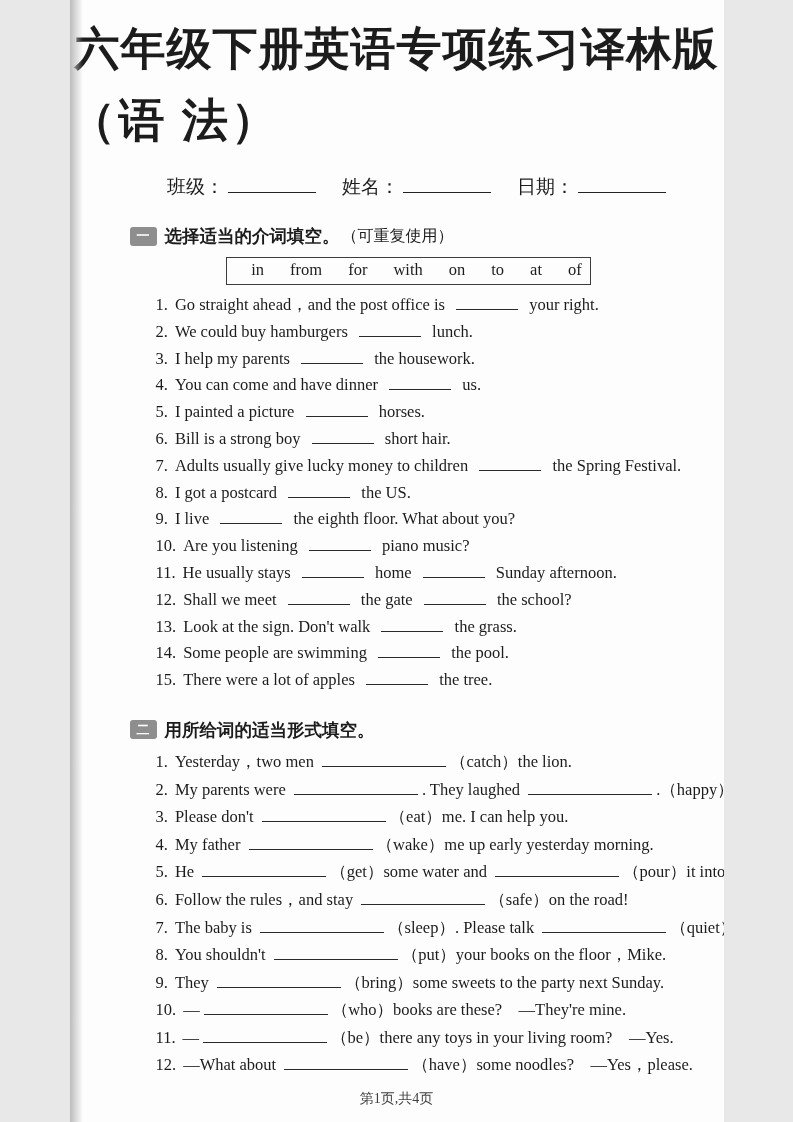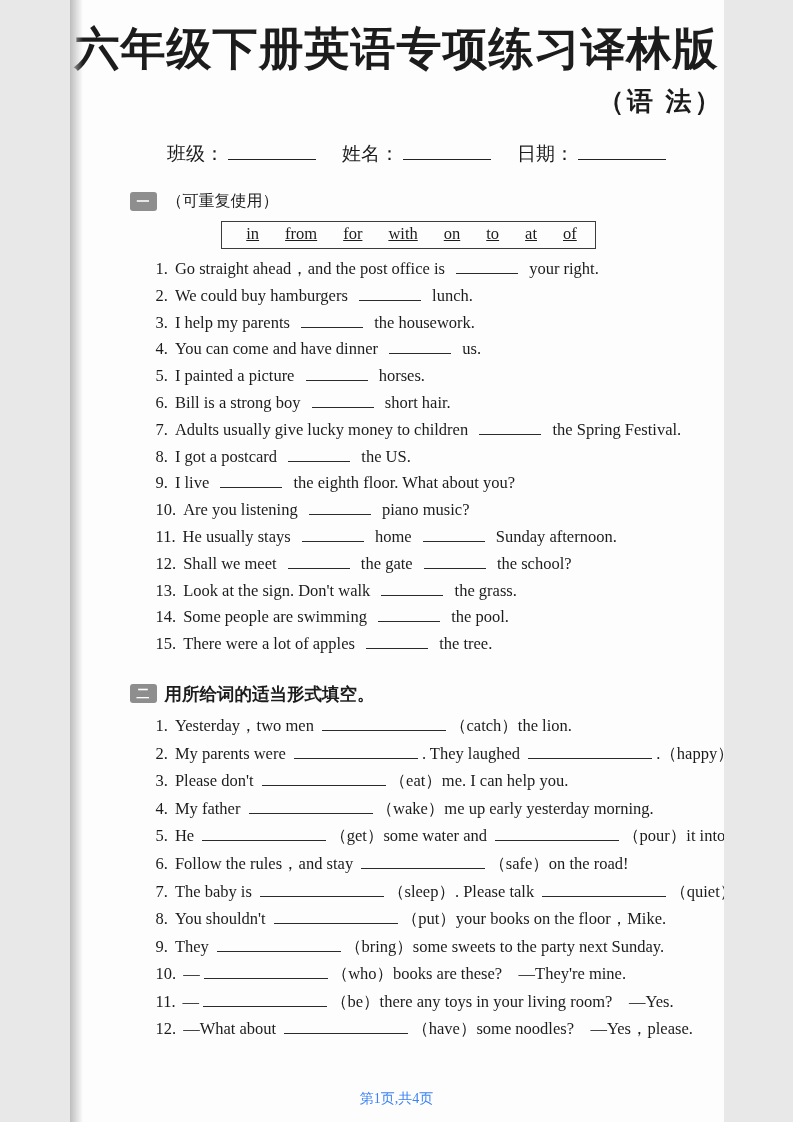--- a/index.html
+++ b/index.html
@@ -20,23 +20,23 @@
   }
   .doc-title{
     padding-top:22px;
     text-align:center;
     font-size:45px;
     font-weight:700;
     letter-spacing:1px;
     line-height:1.2;
   }
   .doc-subtitle{
-    margin-top:8px;
-    text-align:right;
-    font-size:26px;
+    margin-top:14px;
+    text-align:left;
+    font-size:46px;
     font-weight:600;
     letter-spacing:3px;
   }
   .info-row{
     margin-top:22px;
     display:flex;
     justify-content:center;
     align-items:baseline;
     gap:26px;
     font-size:19px;
@@ -62,61 +62,61 @@
     display:flex;align-items:center;justify-content:center;
     font-size:13px;font-weight:700;
     margin-right:8px;flex:0 0 auto;
   }
   .sec-note{font-weight:400;font-size:16px;margin-left:2px;}
   .word-bank{
     width:fit-content;
     margin:9px auto 2px auto;
     transform:translateX(12px);
     border:1.5px solid #3c3c3c;
-    padding:2px 18px 4px 24px;
+    padding:2px 8px 4px 24px;
     display:flex;gap:26px;
     font-size:16.5px;
-    text-decoration:underline;
   }
   .items{margin-left:86px;font-size:16.5px;}
   .sec1 .items{margin-top:7px;}
   .sec2 .items{margin-top:6px;}
   .item-row{white-space:nowrap;}
   .sec1 .item-row{line-height:26.8px;}
   .sec2 .item-row{line-height:27.6px;}
   .item-num{margin-right:7px;}
   .blank{
     display:inline-block;height:13px;
     border-bottom:1px solid #2a2a2a;
     vertical-align:baseline;
   }
   .sec1 .blank{width:62px;margin:0 7px;}
   .sec2 .blank{width:124px;margin:0 4px;}
   .page-footer{
     position:absolute;bottom:14px;left:0;right:0;
-    text-align:center;font-size:14px;color:#3b82f6;
+    text-align:center;font-size:14px;color:#404040;
   }
 </style>
 </head>
 <body>
 
 <div class="page">
 
   <div class="doc-title">六年级下册英语专项练习译林版</div>
   <div class="doc-subtitle">（语 法）</div>
 
   <div class="info-row">
     <span class="info-field"><span>班级：</span><span class="info-blank"></span></span>
     <span class="info-field"><span>姓名：</span><span class="info-blank"></span></span>
     <span class="info-field"><span>日期：</span><span class="info-blank"></span></span>
   </div>
 
   <div class="sec1">
     <div class="sec-header">
       <span class="sec-badge">一</span>
+      <span>选择适当的介词填空。</span>
       <span class="sec-note">（可重复使用）</span>
     </div>
     <div class="word-bank">
         <span>in</span>
         <span>from</span>
         <span>for</span>
         <span>with</span>
         <span>on</span>
         <span>to</span>
         <span>at</span>

